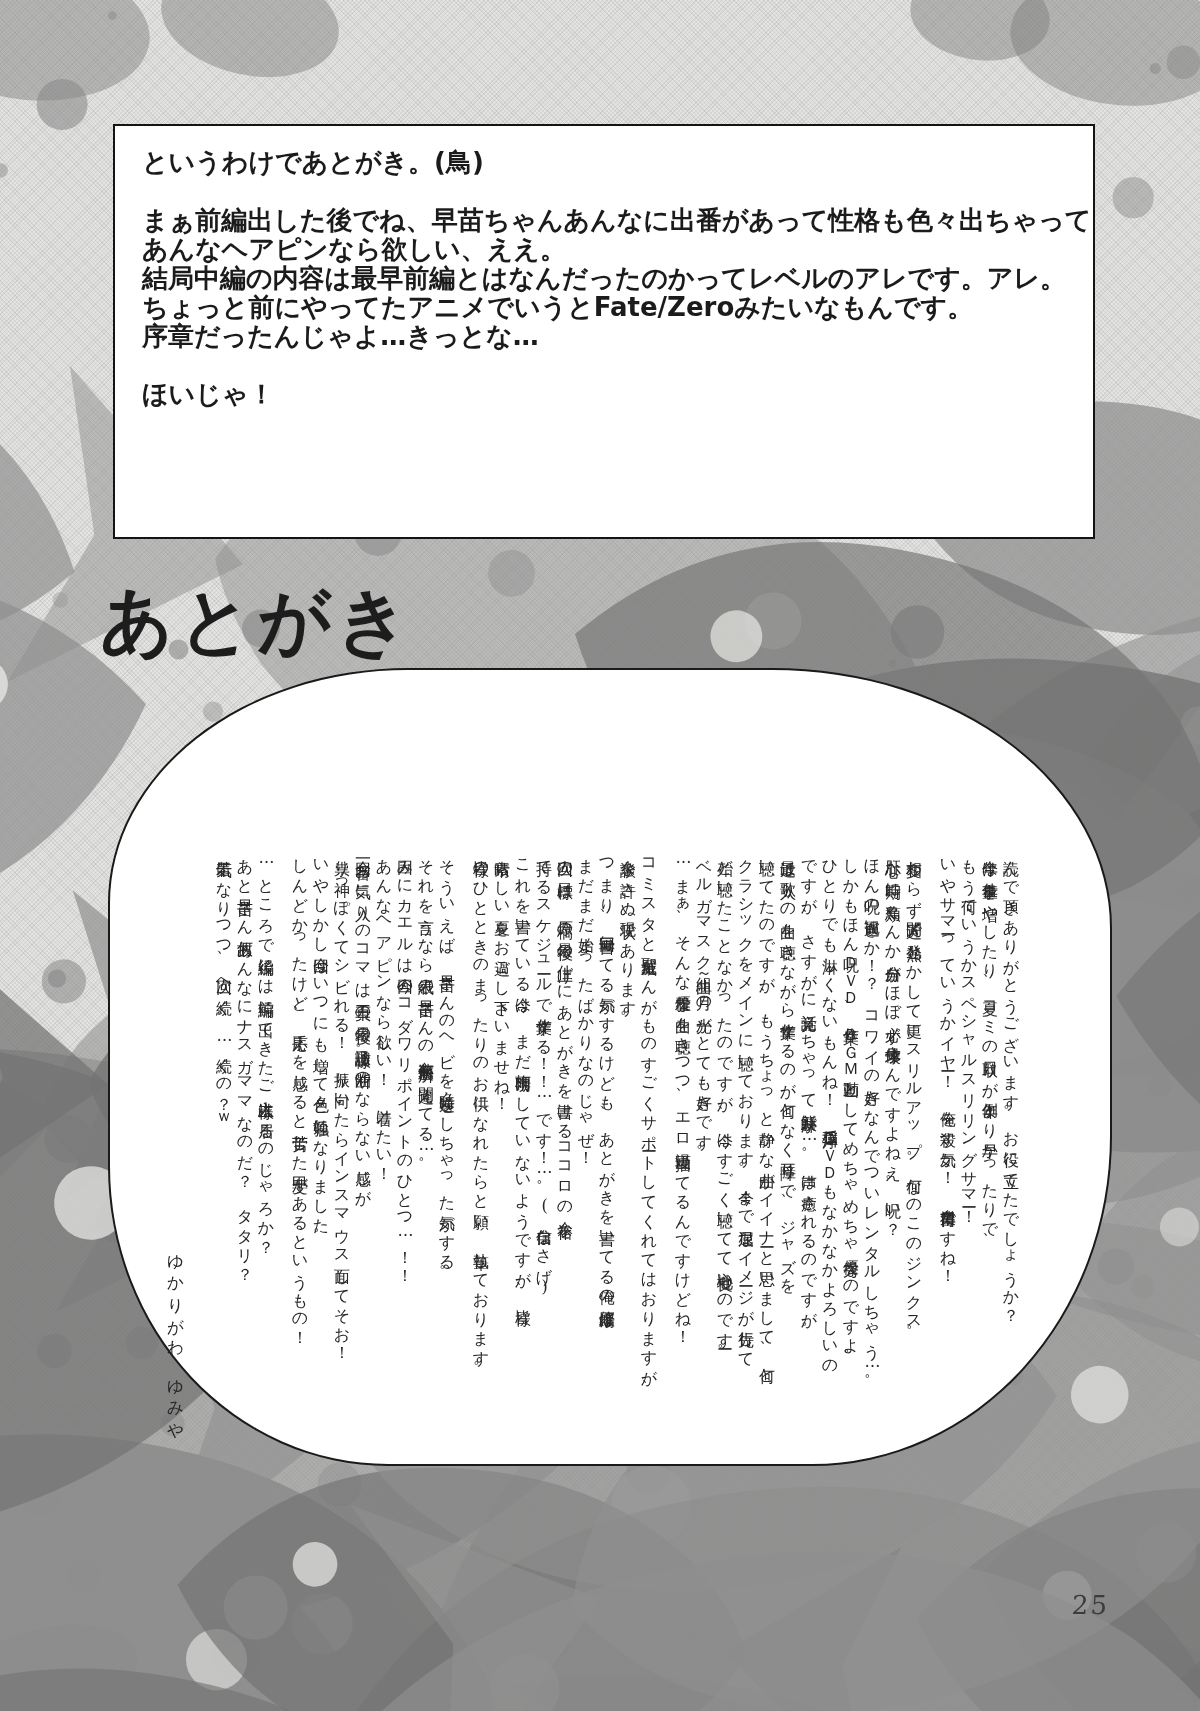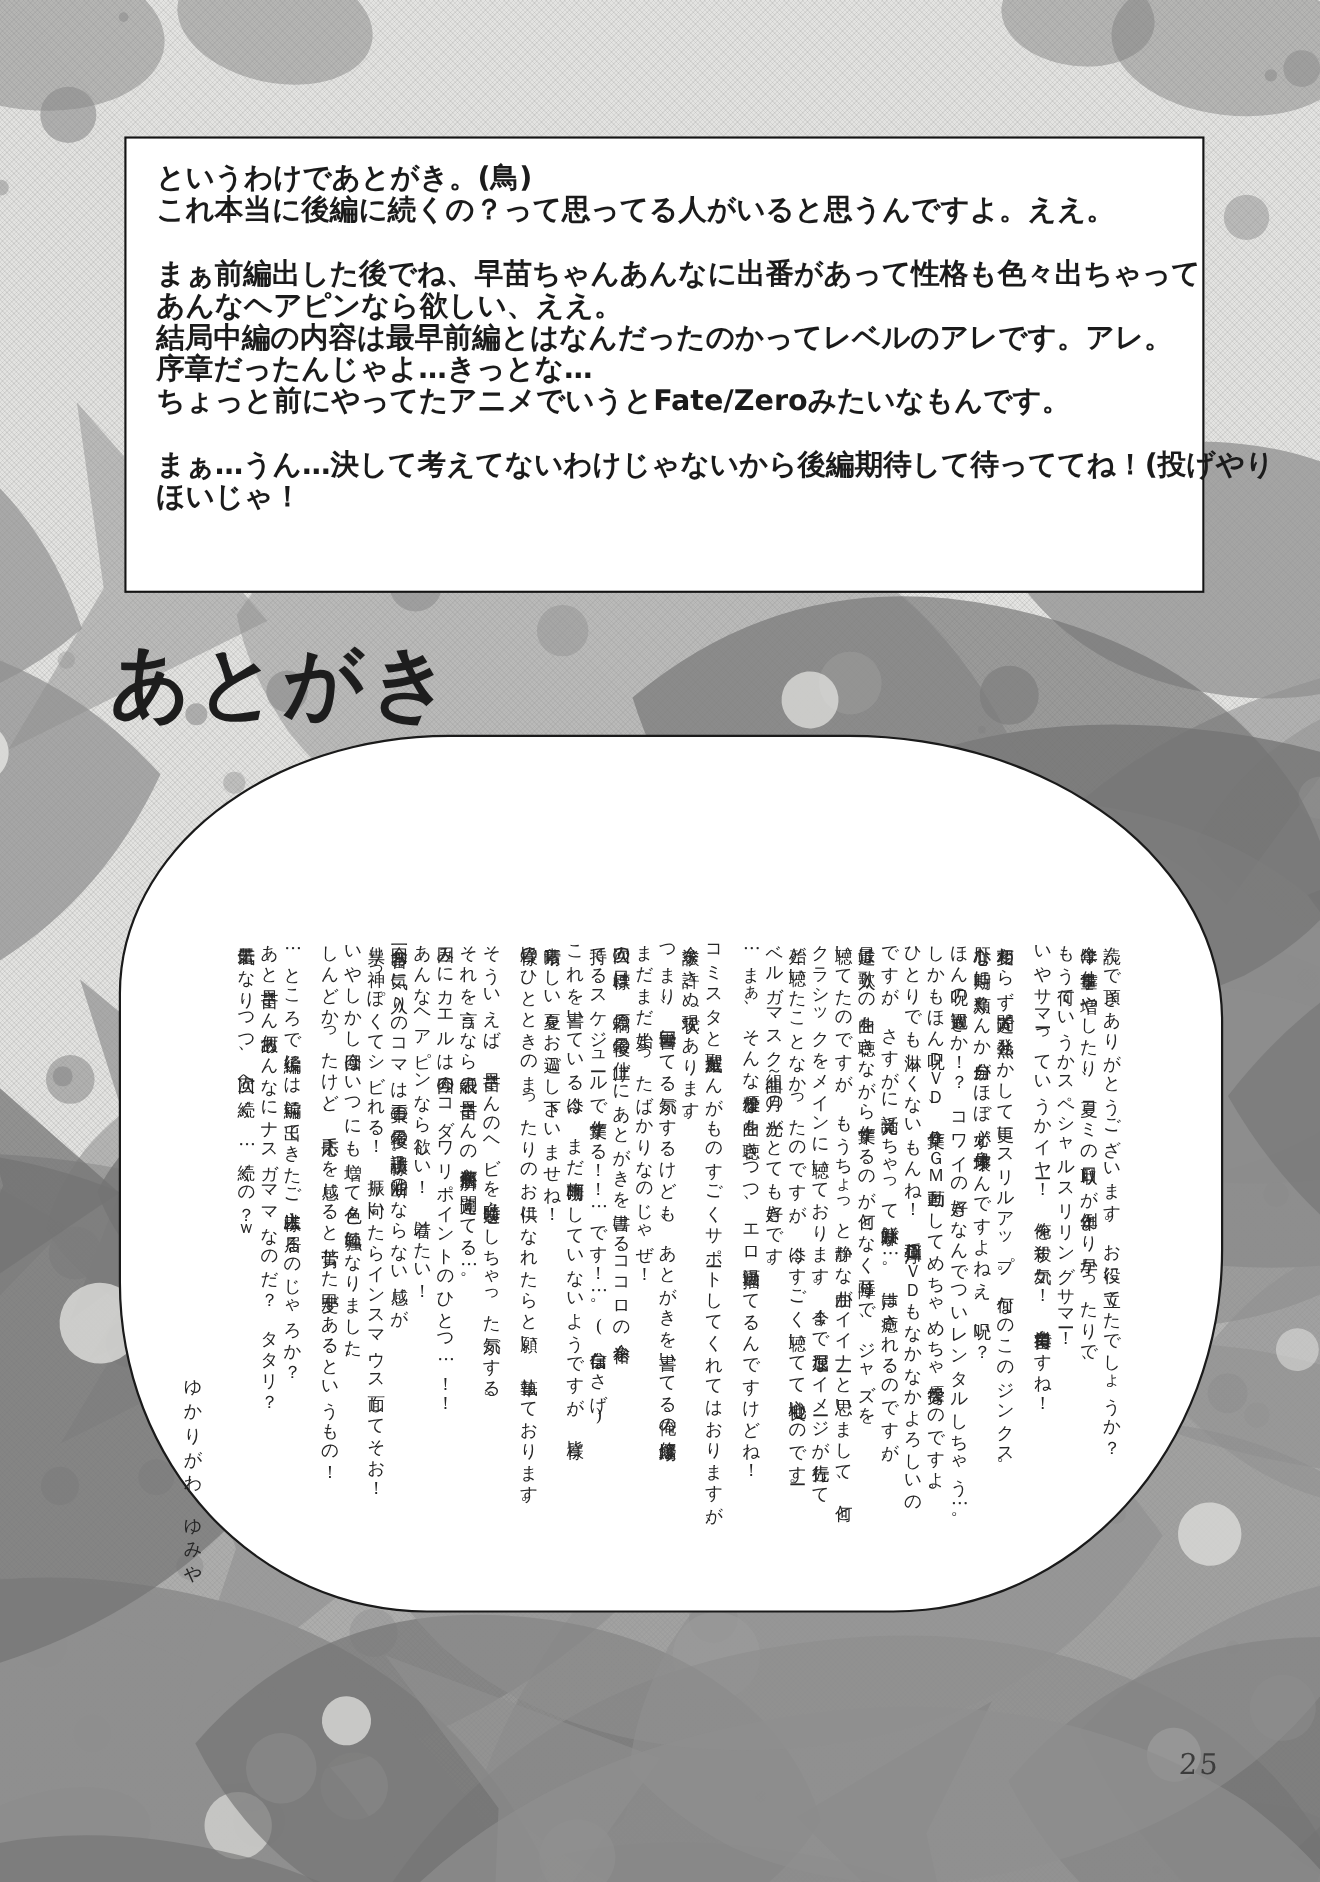--- a/index.html
+++ b/index.html
@@ -208,29 +208,27 @@
         <use href="#fishShape" transform="translate(623.3 658.6) rotate(3.6) scale(-0.55 0.55) translate(-50 -24)" fill="#737373" fill-opacity="0.73"></use>
         <use href="#fishShape" transform="translate(1007.7 830.2) rotate(-7.9) scale(0.54 0.54) translate(-50 -24)" fill="#8f8f8f" fill-opacity="0.48"></use>
         <use href="#fishShape" transform="translate(1046.3 747.4) rotate(-0.8) scale(-0.78 0.78) translate(-50 -24)" fill="#8f8f8f" fill-opacity="0.60"></use>
         <use href="#fishShape" transform="translate(302.3 1514.8) rotate(17.2) scale(-0.49 0.49) translate(-50 -24)" fill="#8f8f8f" fill-opacity="0.66"></use>
         <use href="#fishShape" transform="translate(744.4 59.9) rotate(16.3) scale(0.72 0.72) translate(-50 -24)" fill="#737373" fill-opacity="0.66"></use>
       </g>
   </svg>
 
   <div class="note-box">
       <div class="bline">というわけであとがき。(鳥)</div>
-      <div class="bline">これ本当に後編に続くの？って思ってる人がいると思うんですよ。ええ。</div>
       <div class="bline"></div>
       <div class="bline">まぁ前編出した後でね、早苗ちゃんあんなに出番があって性格も色々出ちゃって</div>
       <div class="bline">あんなヘアピンなら欲しい、ええ。</div>
       <div class="bline">結局中編の内容は最早前編とはなんだったのかってレベルのアレです。アレ。</div>
+      <div class="bline">ちょっと前にやってたアニメでいうとFate/Zeroみたいなもんです。</div>
       <div class="bline">序章だったんじゃよ…きっとな…</div>
-      <div class="bline">ちょっと前にやってたアニメでいうとFate/Zeroみたいなもんです。</div>
       <div class="bline"></div>
-      <div class="bline">まぁ…うん…決して考えてないわけじゃないから後編期待して待っててね！(投げやり</div>
       <div class="bline">ほいじゃ！</div>
     </div>
 
   <div class="big-title">あとがき</div>
 
   <div class="blob"></div>
 
   <div class="vtext">
       <div class="pgroup">
         <div class="vcol">読んで頂きありがとうございます。お役に立てたでしょうか？</div>

